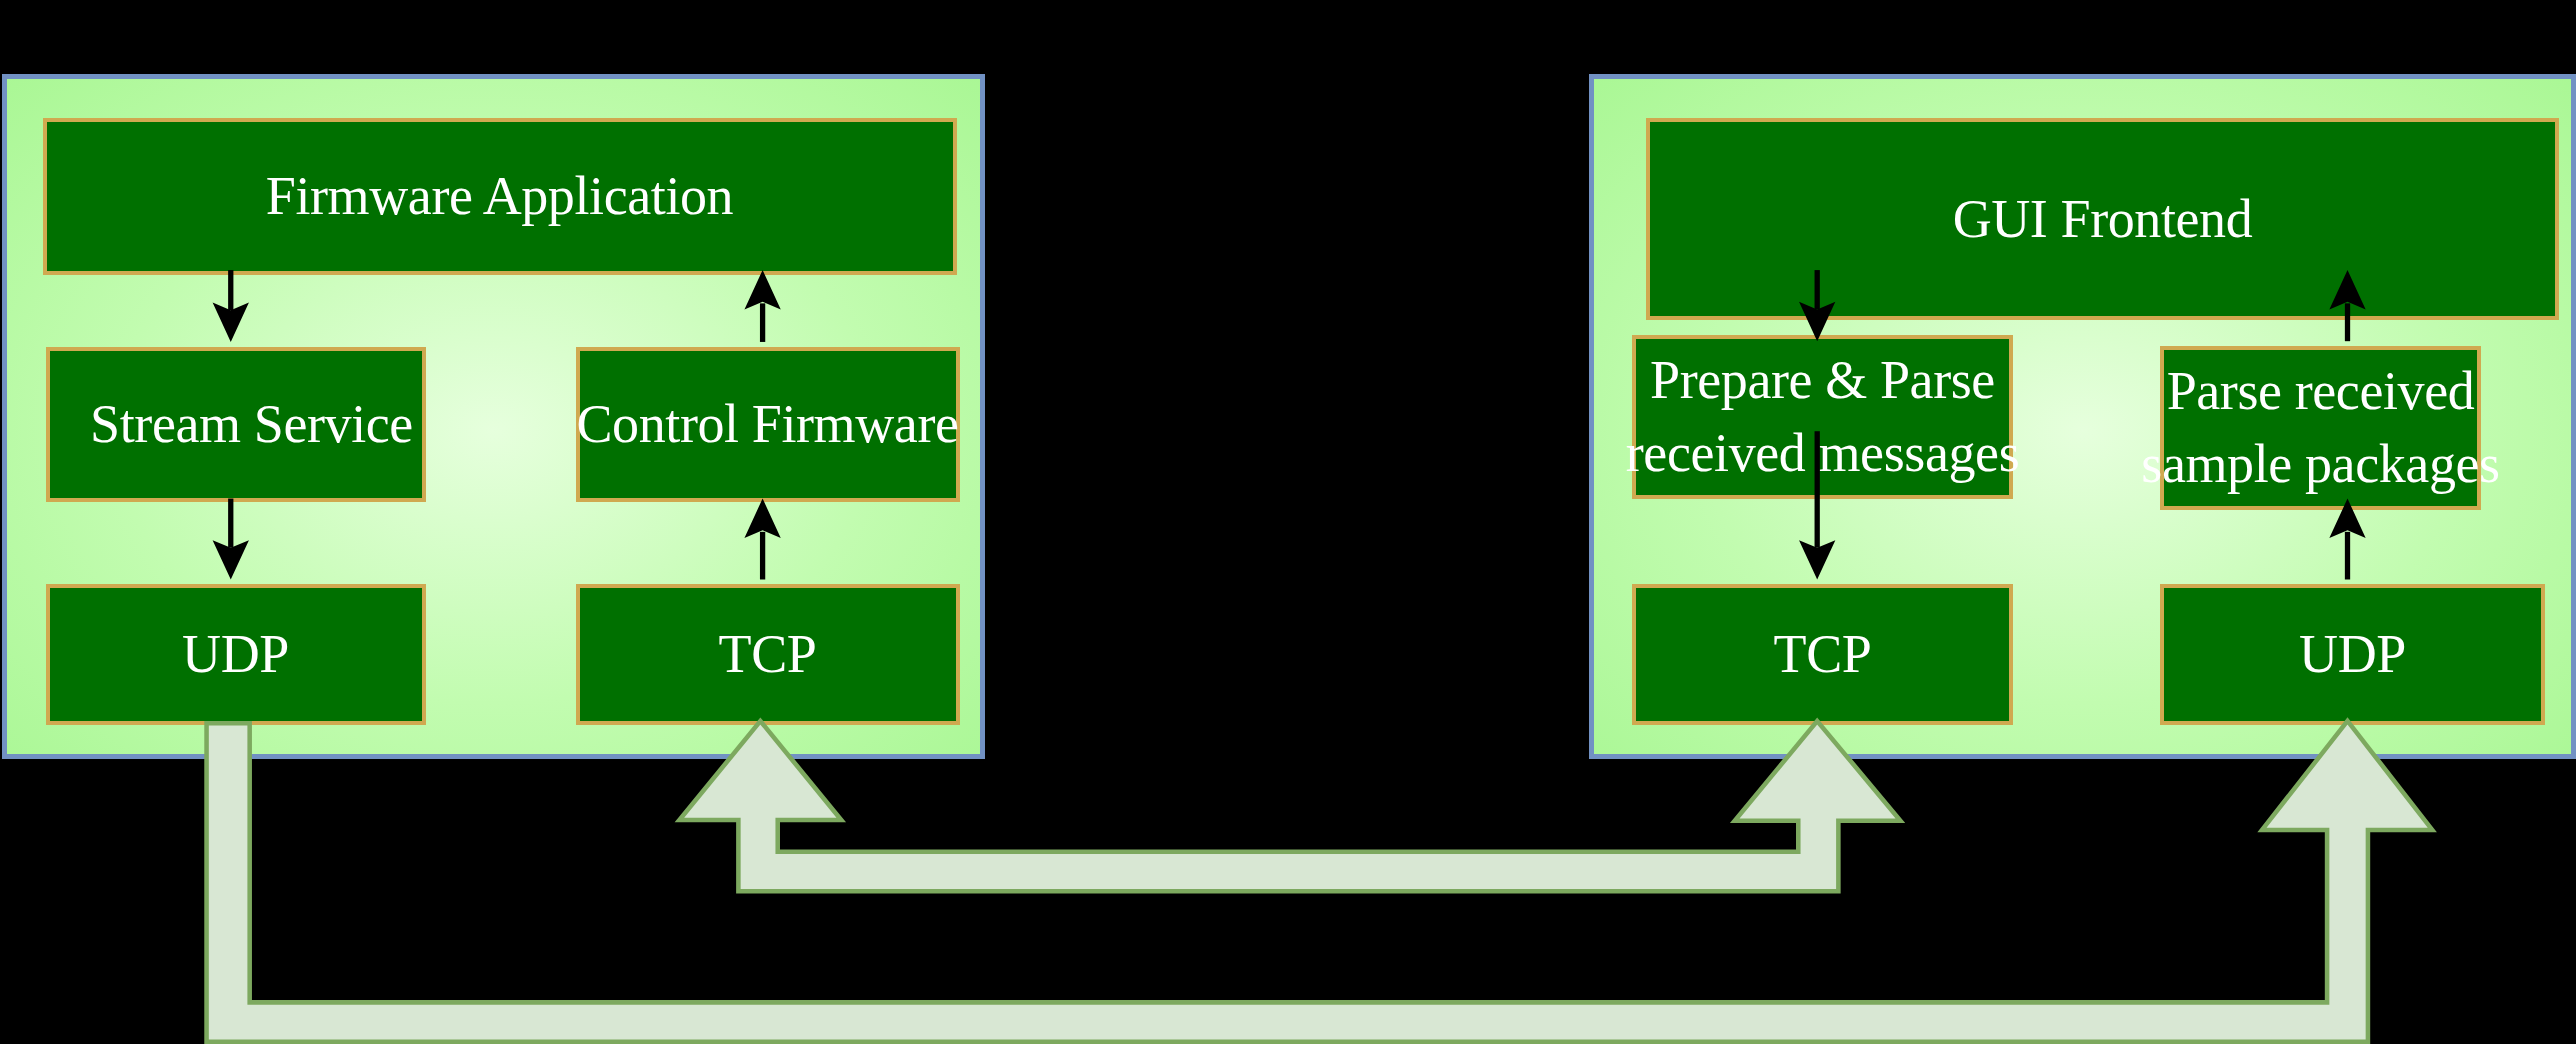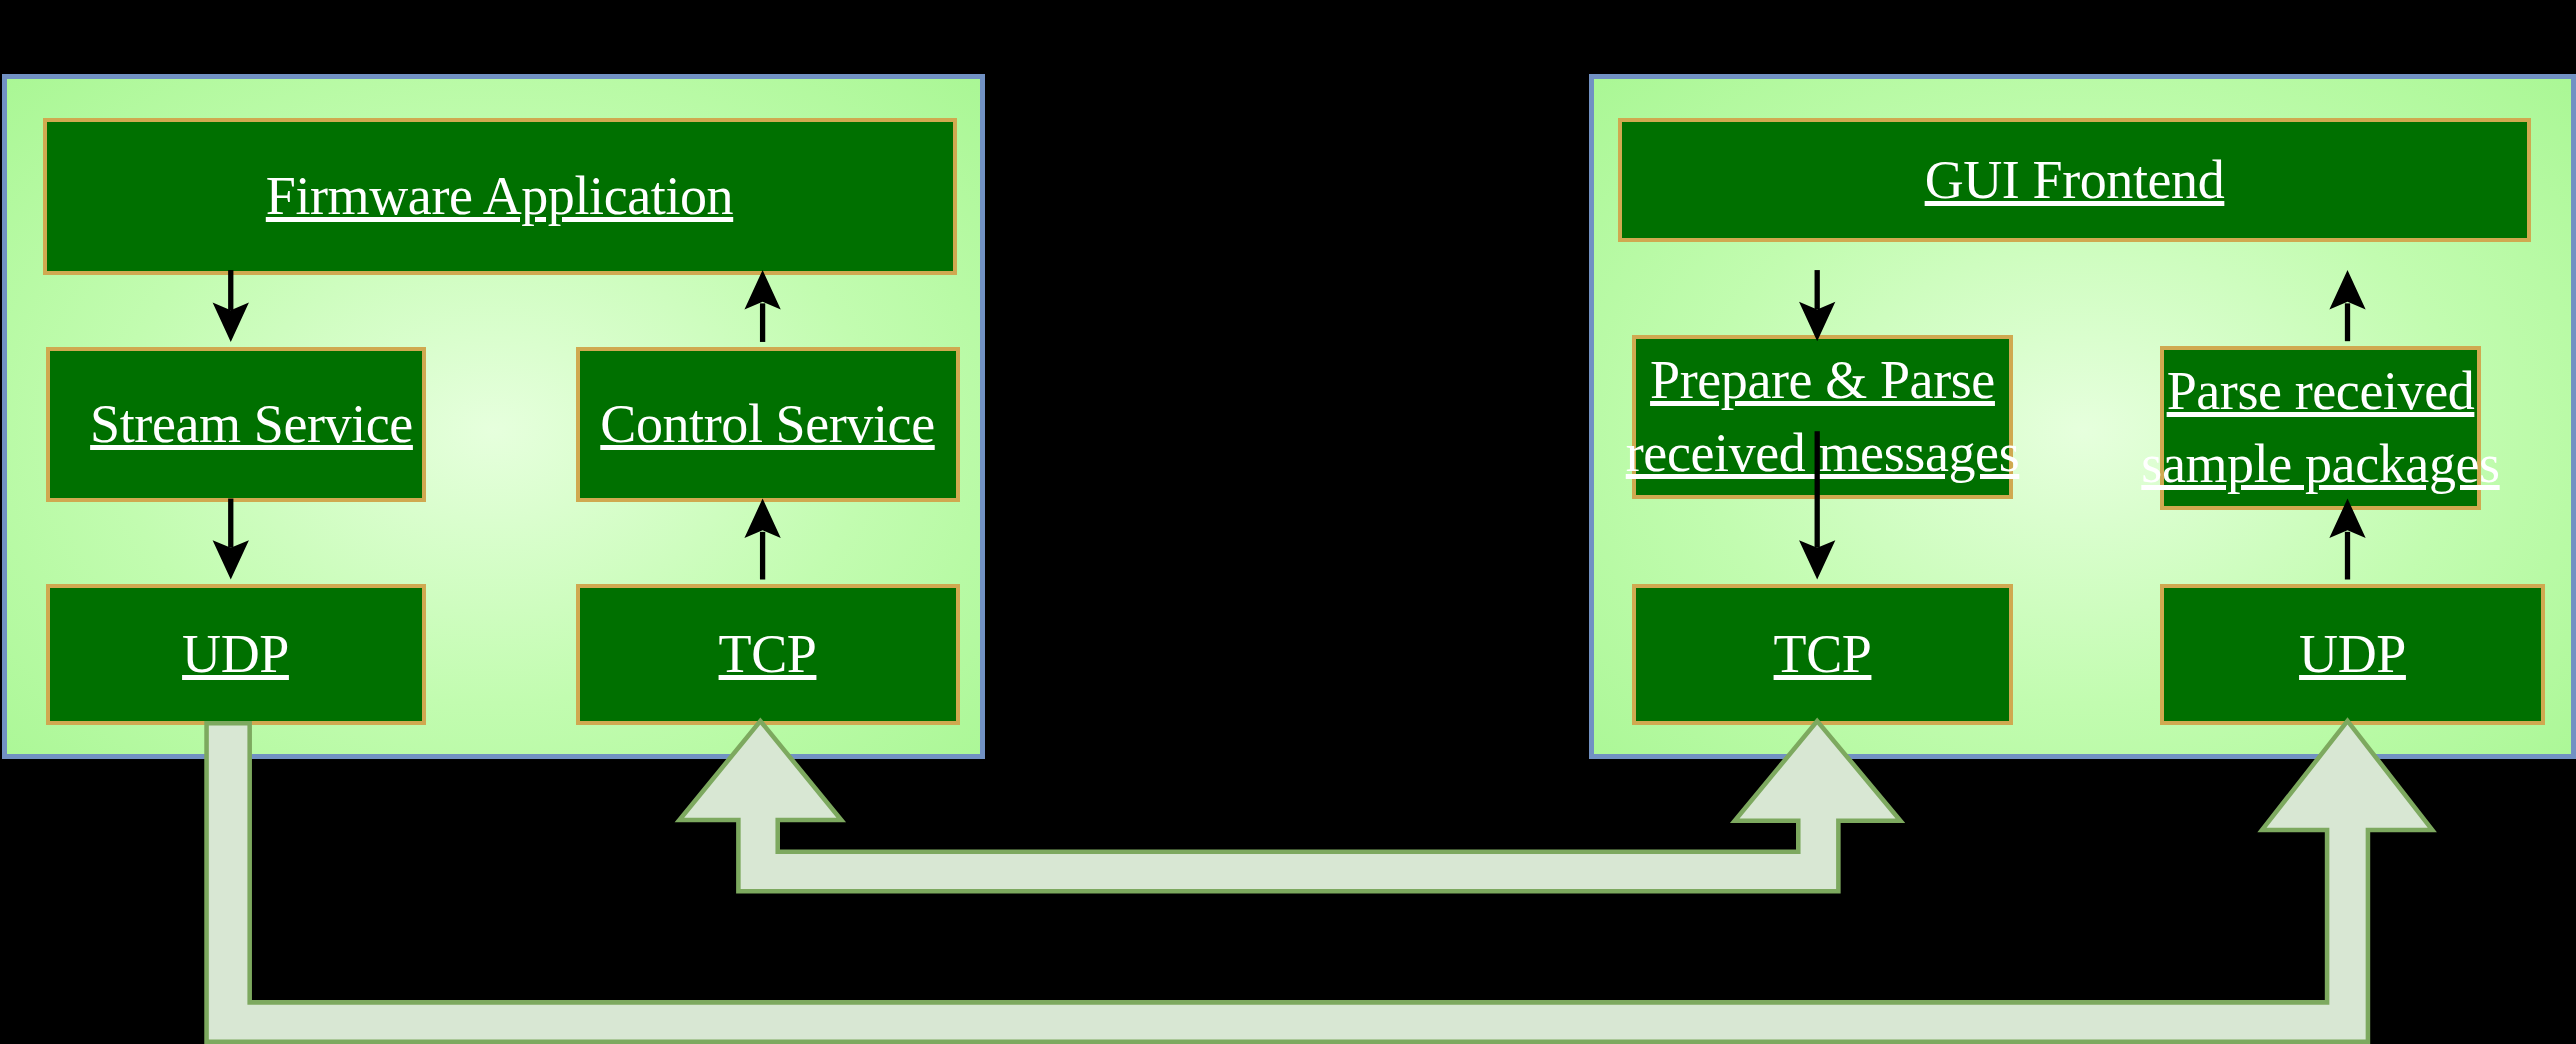--- a/index.html
+++ b/index.html
@@ -38,21 +38,21 @@
     display: flex;
     flex-direction: column;
     align-items: center;
     justify-content: center;
     text-align: center;
     font-size: 54px;
     line-height: 73px;
     letter-spacing: -0.4px;
     white-space: nowrap;
   }
-  .node span { display: block; text-decoration: underline; }
+  .node span { display: block; }
 
   .overlay {
     position: absolute;
     left: 0;
     top: 0;
     width: 2576px;
     height: 1044px;
     pointer-events: none;
   }
   .pipe {
@@ -77,32 +77,32 @@
 <div class="stage">
 
   <section class="panel panel-left">
     <div class="node" style="left:36px; top:39px; width:914px; height:157px;">
       <span>Firmware Application</span>
     </div>
     <div class="node" style="left:39px; top:268px; width:380px; height:155px;padding-left:32px;">
       <span>Stream Service</span>
     </div>
     <div class="node" style="left:569px; top:268px; width:384px; height:155px;">
-      <span>Control Service</span>
+      <span>Control Firmware</span>
     </div>
     <div class="node" style="left:39px; top:505px; width:380px; height:141px;">
       <span>UDP</span>
     </div>
     <div class="node" style="left:569px; top:505px; width:384px; height:141px;">
       <span>TCP</span>
     </div>
   </section>
 
   <section class="panel panel-right">
-    <div class="node" style="left:24px; top:39px; width:913px; height:124px;">
+    <div class="node" style="left:52px; top:39px; width:913px; height:202px;">
       <span>GUI Frontend</span>
     </div>
     <div class="node" style="left:38px; top:256px; width:381px; height:164px;">
       <span>Prepare &amp; Parse</span>
       <span>received messages</span>
     </div>
     <div class="node" style="left:566px; top:267px; width:321px; height:164px;">
       <span>Parse received</span>
       <span>sample packages</span>
     </div>

